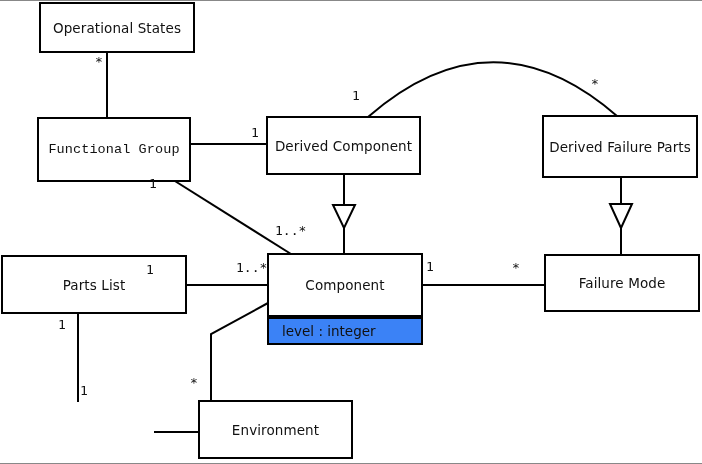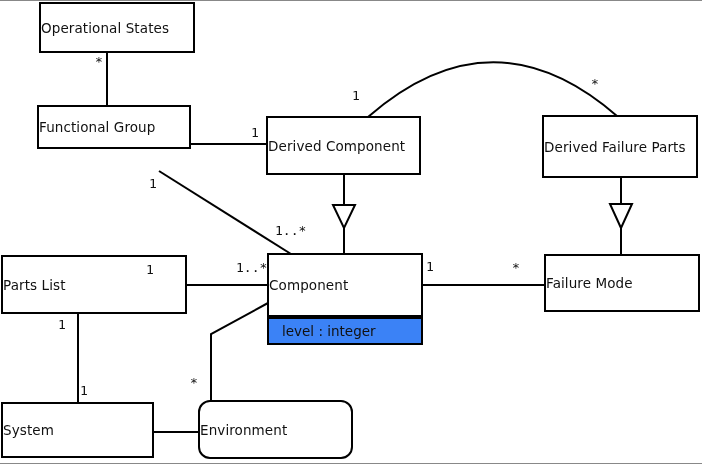--- a/index.html
+++ b/index.html
@@ -43,21 +43,21 @@
     fill: #ffffff;
   }
 
   .uml-class {
     position: absolute;
     box-sizing: border-box;
     background: #ffffff;
     border: 2px solid #000000;
     display: flex;
     align-items: center;
-    justify-content: flex-start;
+    justify-content: center;
     font-size: 13.5px;
     color: #111111;
     letter-spacing: 0.1px;
     text-align: center;
   }
   .uml-attr {
     position: absolute;
     box-sizing: border-box;
     background: #3b82f6;
     border: 2px solid #000000;
@@ -72,29 +72,29 @@
     position: absolute;
     font-family: "DejaVu Sans Mono", monospace;
     font-size: 13px;
     color: #111111;
     line-height: 14px;
     white-space: nowrap;
   }
 
   
   .b-operational-states   { left: 39px;  top: 2px;   width: 156px; height: 51px; }
-  .b-functional-group     { left: 37px;  top: 105px; width: 154px; height: 44px; }
+  .b-functional-group     { left: 37px;  top: 117px; width: 154px; height: 65px; font-family: Liberation Mono, monospace; }
   .b-derived-component    { left: 266px; top: 116px; width: 155px; height: 59px; }
   .b-derived-failure-mode { left: 542px; top: 115px; width: 156px; height: 63px; }
   .b-parts-list           { left: 1px;   top: 255px; width: 186px; height: 59px; }
   .b-component-name       { left: 267px; top: 253px; width: 156px; height: 64px; }
   .b-component-attrs      { left: 267px; top: 317px; width: 156px; height: 28px; }
   .b-failure-mode         { left: 544px; top: 254px; width: 156px; height: 58px; }
   .b-system               { left: 1px;   top: 402px; width: 153px; height: 56px; }
-  .b-environment          { left: 198px; top: 400px; width: 155px; height: 59px; border-radius: 12px; }
+  .b-environment          { left: 198px; top: 400px; width: 155px; height: 59px; }
 
   
   .m-os-star    { left: 95px;  top: 55px;  }
   .m-fgdc-one   { left: 251px; top: 126px; }
   .m-fgc-one    { left: 149px; top: 177px; }
   .m-fgc-many   { left: 275px; top: 224px; }
   .m-arc-one    { left: 352px; top: 89px;  }
   .m-arc-star   { left: 591px; top: 77px;  }
   .m-plc-one    { left: 146px; top: 263px; }
   .m-plc-many   { left: 236px; top: 261px; }
@@ -164,23 +164,20 @@
     <span>Component</span>
   </div>
   <div class="uml-attr b-component-attrs">
     <span>level : integer</span>
   </div>
 
   <div class="uml-class b-failure-mode">
     <span>Failure Mode</span>
   </div>
 
-  <div class="uml-class b-system">
-    <span>System</span>
-  </div>
 
   <div class="uml-class b-environment">
     <span>Environment</span>
   </div>
 
   <span class="mult m-os-star">*</span>
   <span class="mult m-fgdc-one">1</span>
   <span class="mult m-fgc-one">1</span>
   <span class="mult m-fgc-many">1..*</span>
   <span class="mult m-arc-one">1</span>

